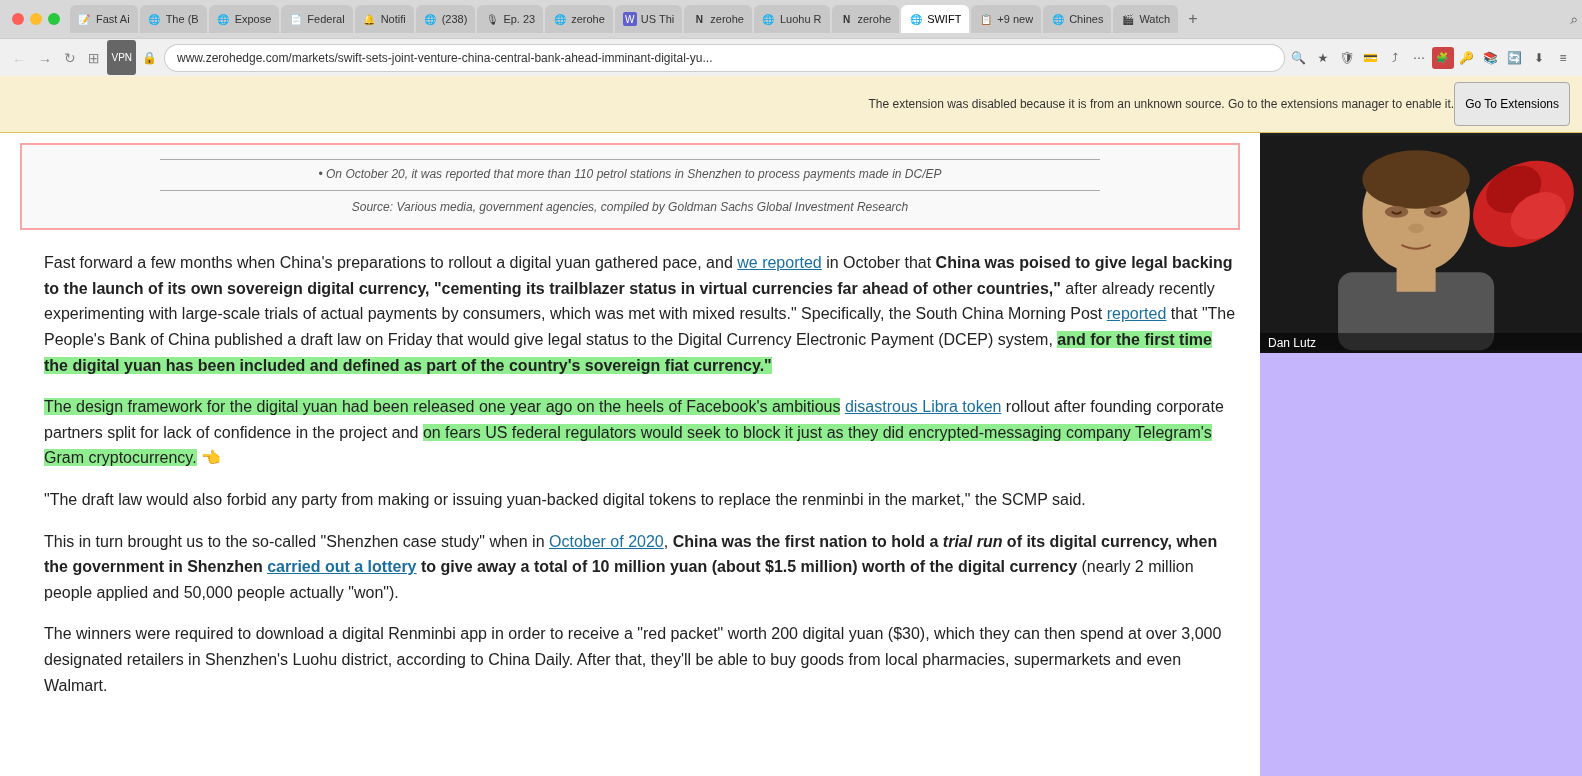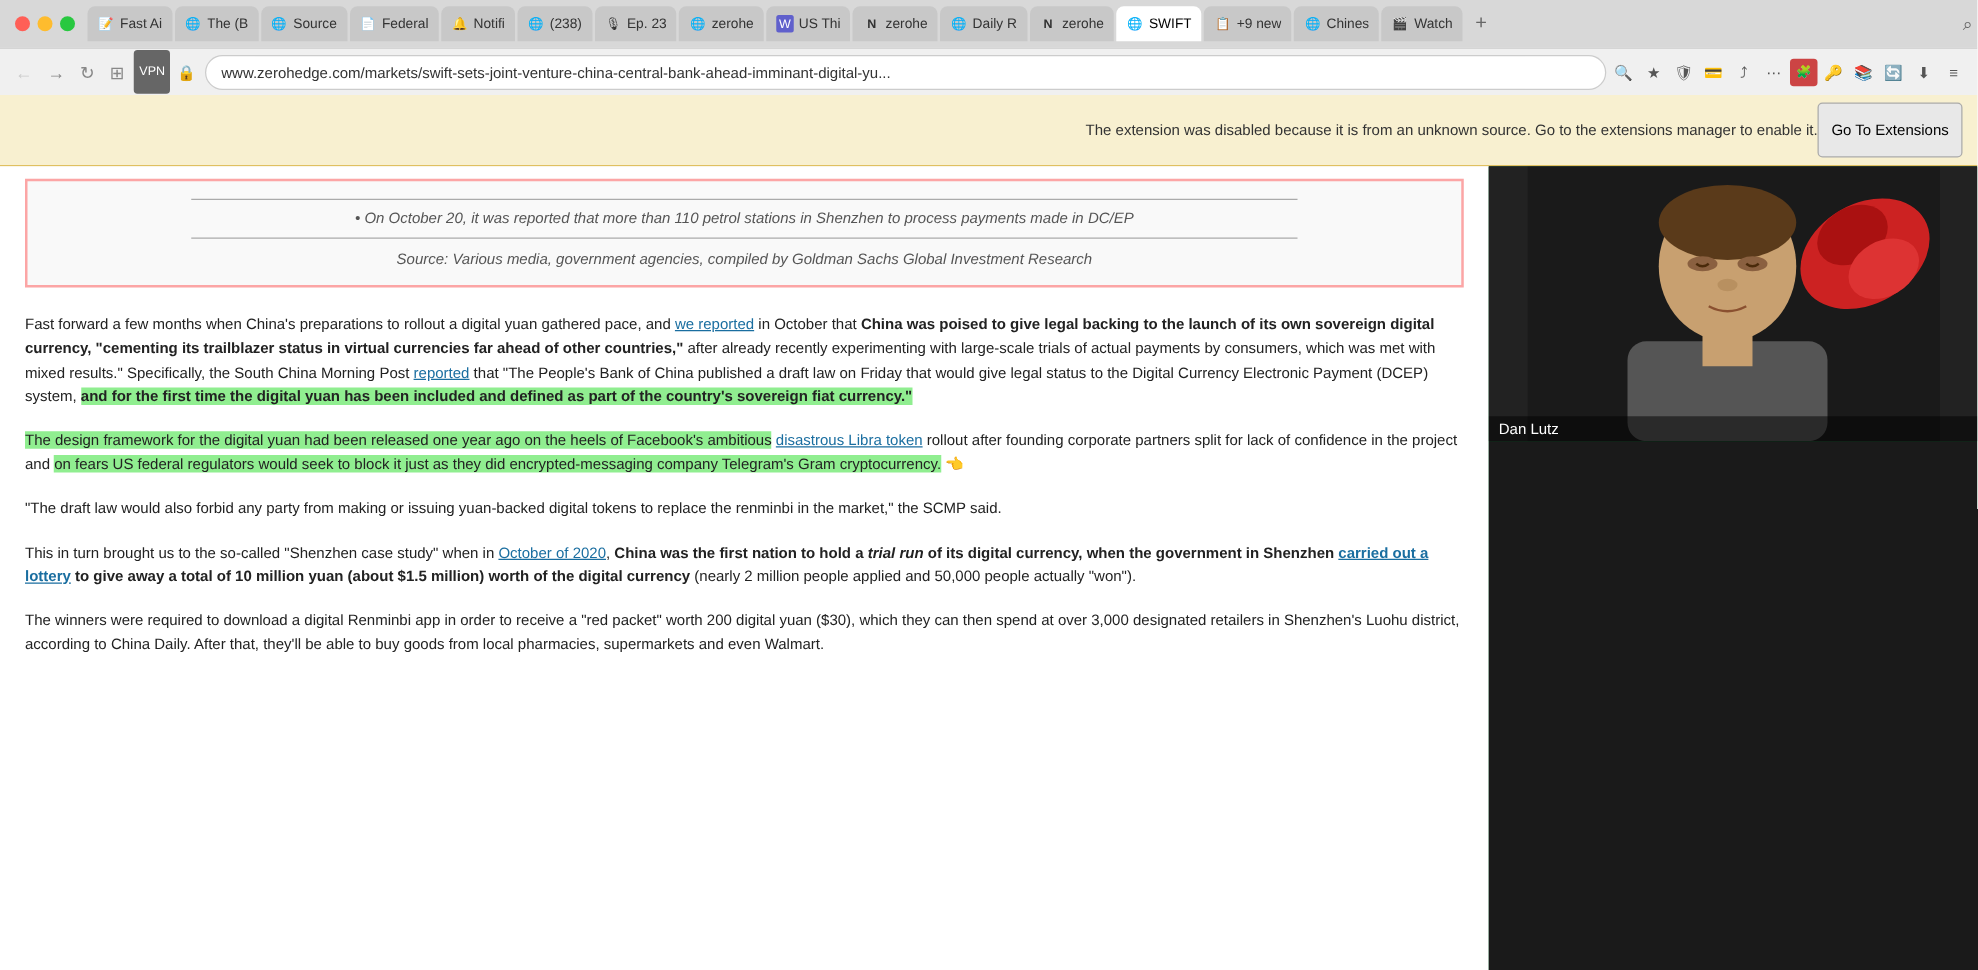--- a/index.html
+++ b/index.html
@@ -72,31 +72,31 @@
     
     .article-image-box {
       background: #f9f9f9; border: 2px solid #fca5a5;
       margin: 10px 0 20px 0; padding: 10px 20px;
       text-align: center;
     }
     .article-image-text { font-size: 12px; color: #555; font-style: italic; line-height: 1.8; }
     .article-image-line { border-top: 1px solid #aaa; margin: 4px auto; width: 80%; }
 
     
-    .article-body { font-size: 12px; color: #222; line-height: 1.6; }
+    .article-body { font-size: 16px; color: #222; line-height: 1.6; margin-left: 24px; }
     .article-body p { margin-bottom: 16px; }
     .highlight-green { background: #90ee90; }
     .link { color: #1a6ea0; text-decoration: underline; cursor: pointer; }
     .bold { font-weight: bold; }
     .italic { font-style: italic; }
 
     
     .video-panel {
-      width: 391px; flex-shrink: 0;
-      background: #15803d; display: flex; flex-direction: column;
+      width: 322px; flex-shrink: 0;
+      background: #c4b5fd; display: flex; flex-direction: row;
     }
     .video-area {
       width: 100%; height: 220px; background: #000;
       position: relative; overflow: hidden;
     }
     
     .person-image {
       width: 100%; height: 100%;
       background: #222;
       display: flex; align-items: flex-end; justify-content: center;
@@ -129,21 +129,21 @@
     <div class="tab">
       <span class="tab-icon">📝</span>
       <span class="tab-label">Fast Ai</span>
     </div>
     <div class="tab">
       <span class="tab-icon">🌐</span>
       <span class="tab-label">The (B</span>
     </div>
     <div class="tab">
       <span class="tab-icon">🌐</span>
-      <span class="tab-label">Source</span>
+      <span class="tab-label">Expose</span>
     </div>
     <div class="tab">
       <span class="tab-icon">📄</span>
       <span class="tab-label">Federal</span>
     </div>
     <div class="tab">
       <span class="tab-icon">🔔</span>
       <span class="tab-label">Notifi</span>
     </div>
     <div class="tab">
@@ -161,21 +161,21 @@
     <div class="tab">
       <span class="tab-icon" style="font-size:10px;background:#6060cc;color:#fff;border-radius:2px;width:14px;height:14px;">W</span>
       <span class="tab-label">US Thi</span>
     </div>
     <div class="tab">
       <span class="tab-icon" style="font-weight:bold;">N</span>
       <span class="tab-label">zerohe</span>
     </div>
     <div class="tab">
       <span class="tab-icon">🌐</span>
-      <span class="tab-label">Daily R</span>
+      <span class="tab-label">Luohu R</span>
     </div>
     <div class="tab">
       <span class="tab-icon" style="font-weight:bold;">N</span>
       <span class="tab-label">zerohe</span>
     </div>
     <div class="tab active">
       <span class="tab-icon">🌐</span>
       <span class="tab-label">SWIFT</span>
     </div>
     <div class="tab">

